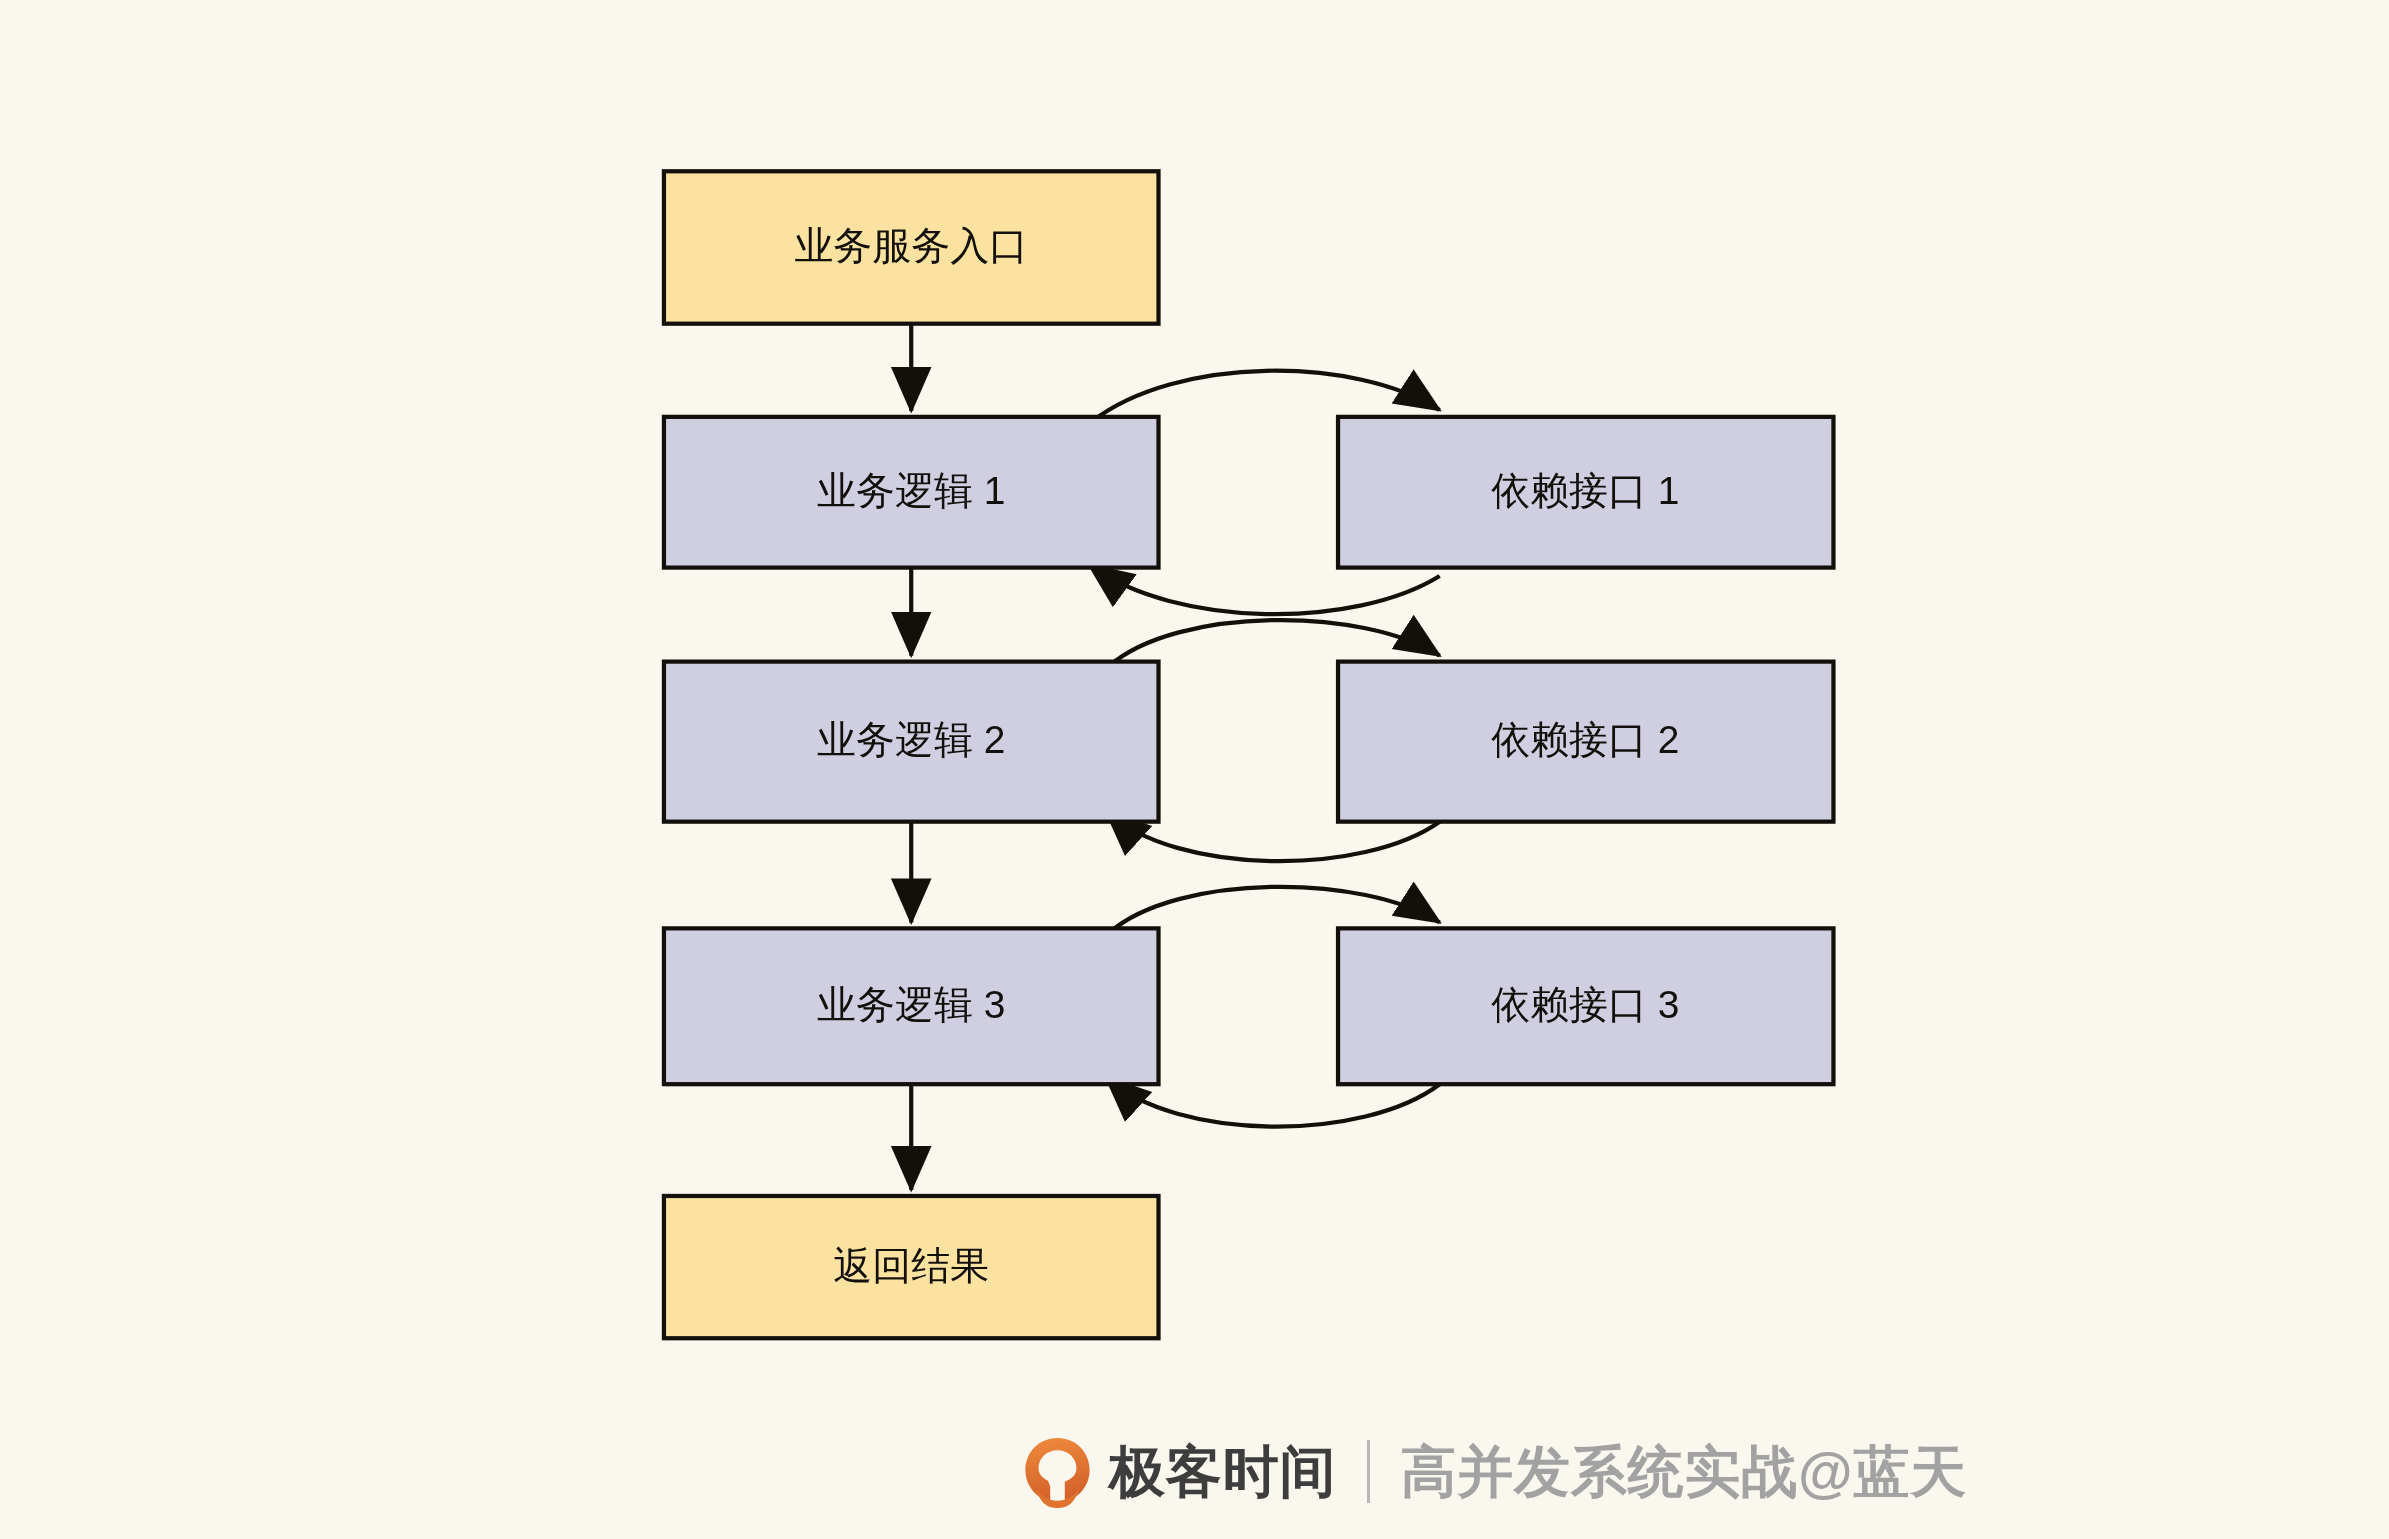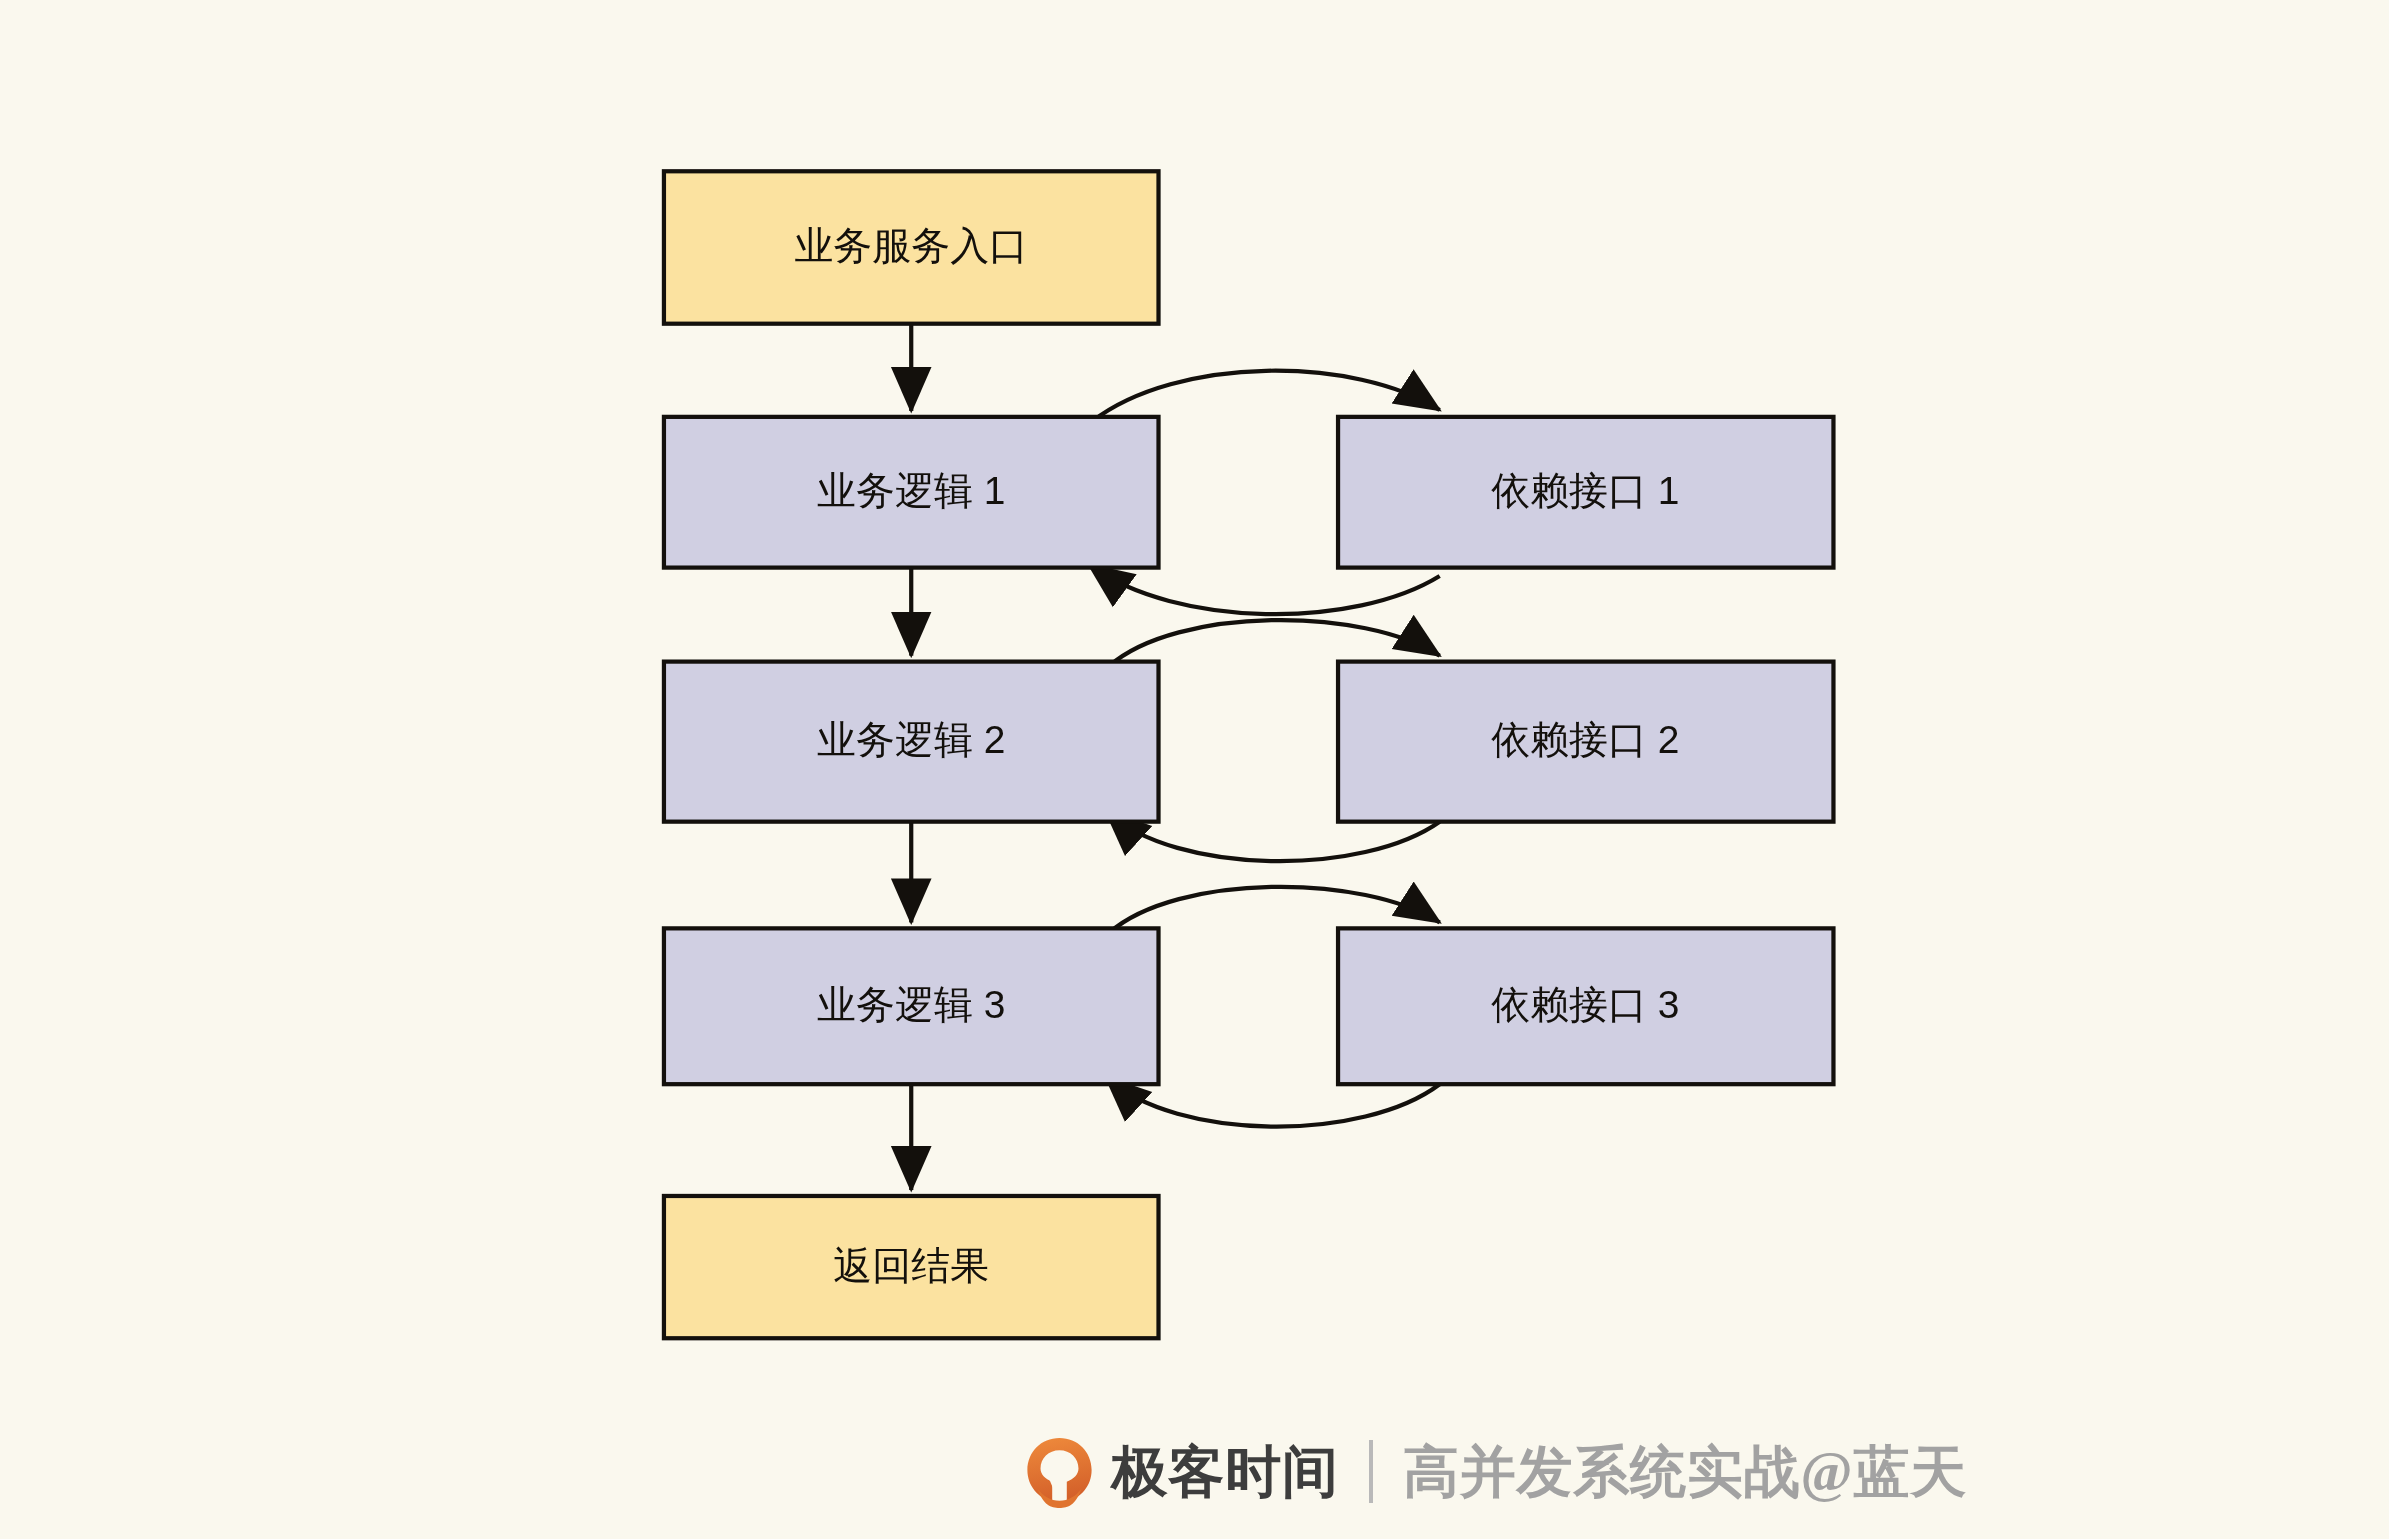--- a/index.html
+++ b/index.html
@@ -58,21 +58,21 @@
     white-space: nowrap;
   }
   .wm-divider {
     width: 3.4px;
     height: 63px;
     background: #b9b9b9;
     margin: 0 15.2px;
     flex: 0 0 auto;
   }
   .wm-course {
-    font-family: Liberation Serif, serif;
+    font-family: Liberation Sans, sans-serif;
     font-size: 56px;
     font-weight: bold;
     color: #a2a2a2;
     letter-spacing: 0.8px;
     line-height: 1;
     white-space: nowrap;
   }
 </style>
 </head>
 <body>

